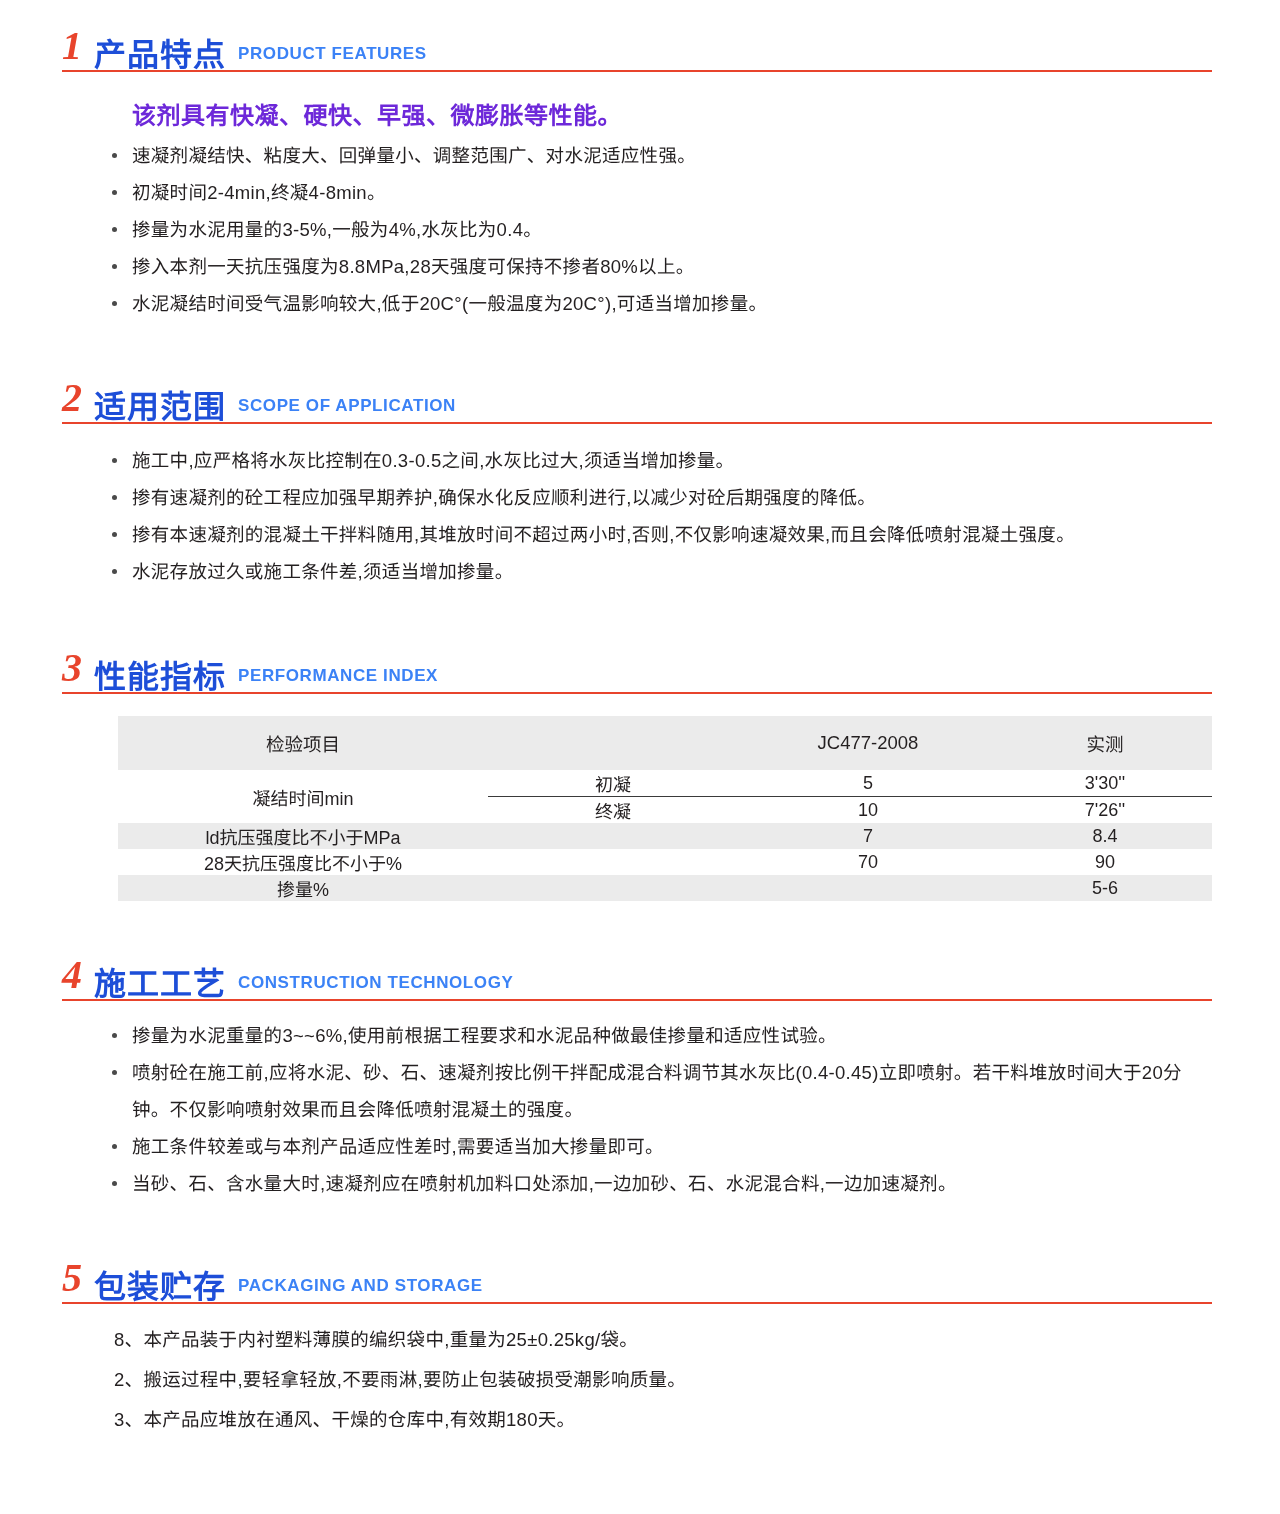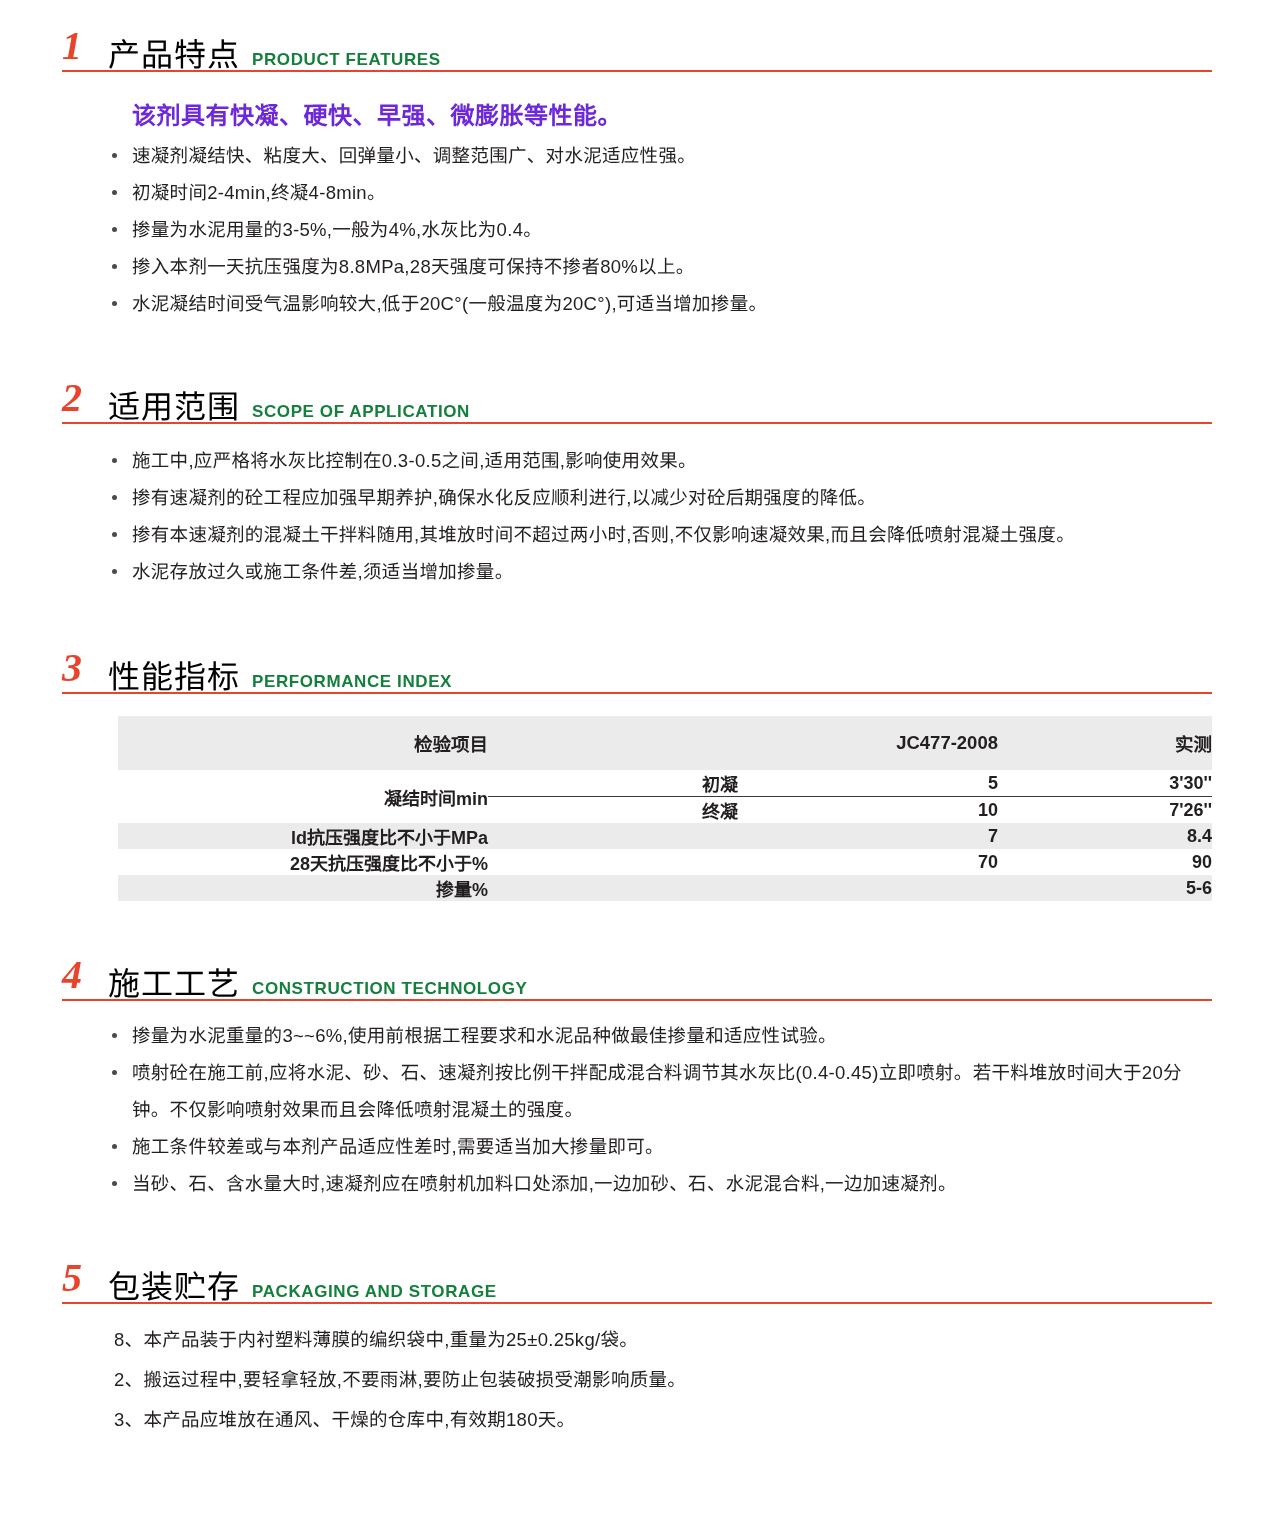--- a/index.html
+++ b/index.html
@@ -39,36 +39,36 @@
     left: 62px;
     bottom: 6px;
     font-family: "Liberation Serif", "DejaVu Serif", serif;
     font-weight: bold;
     font-style: italic;
     font-size: 40px;
     line-height: 40px;
     color: #e8442c;
   }
   .sec-title-cn {
-    margin-left: 48px;
+    margin-left: 34px;
     font-size: 32px;
     line-height: 34px;
-    font-weight: normal;
-    color: #000000;
+    font-weight: bold;
+    color: #1d4ed8;
     letter-spacing: 1px;
     white-space: nowrap;
   }
   .sec-title-en {
     margin-left: 12px;
     font-size: 17px;
     line-height: 19px;
     font-weight: bold;
-    color: #15803d;
+    color: #3b82f6;
     letter-spacing: 0.6px;
-    padding-bottom: 3px;
+    padding-bottom: 9px;
     white-space: nowrap;
     font-family: "Liberation Sans", sans-serif;
   }
   .sec-rule {
     position: absolute;
     left: 62px;
     right: 68px;
     bottom: 0;
     height: 2px;
     background: #e8442c;
@@ -131,22 +131,22 @@
     width: 1094px;
     table-layout: fixed;
     font-size: 18px;
   }
   table.perf col.c1 { width: 370px; }
   table.perf col.c2 { width: 250px; }
   table.perf col.c3 { width: 260px; }
   table.perf col.c4 { width: 214px; }
   table.perf td, table.perf th {
     padding: 0;
-    text-align: right;
-    font-weight: bold;
+    text-align: center;
+    font-weight: normal;
     color: #231f20;
     vertical-align: middle;
   }
   .row-shade { background: #ebebeb; }
   .row-plain { background: #ffffff; }
   .cell-pad { padding: 9px 0 9px 14px; height: 26px; }
   .hdr .cell-pad { padding-top: 14px; padding-bottom: 14px; font-size: 18.5px; }
   .ctr { text-align: center; }
   .sub-split { border-bottom: 1px solid #3a3a3a; }
   .mid-label { padding-left: 14px; }
@@ -180,21 +180,21 @@
 
   <div class="section" style="padding-top:48px;">
     <div class="sec-head">
       <span class="sec-num">2</span>
       <span class="sec-title-cn">适用范围</span>
       <span class="sec-title-en">SCOPE OF APPLICATION</span>
       <span class="sec-rule"></span>
     </div>
     <div class="body-block sp-top-1">
       <ul class="bullets">
-        <li>施工中,应严格将水灰比控制在0.3-0.5之间,适用范围,影响使用效果。</li>
+        <li>施工中,应严格将水灰比控制在0.3-0.5之间,水灰比过大,须适当增加掺量。</li>
         <li>掺有速凝剂的砼工程应加强早期养护,确保水化反应顺利进行,以减少对砼后期强度的降低。</li>
         <li>掺有本速凝剂的混凝土干拌料随用,其堆放时间不超过两小时,否则,不仅影响速凝效果,而且会降低喷射混凝土强度。</li>
         <li>水泥存放过久或施工条件差,须适当增加掺量。</li>
       </ul>
     </div>
   </div>
 
   <div class="section" style="padding-top:50px;">
     <div class="sec-head">
       <span class="sec-num">3</span>

